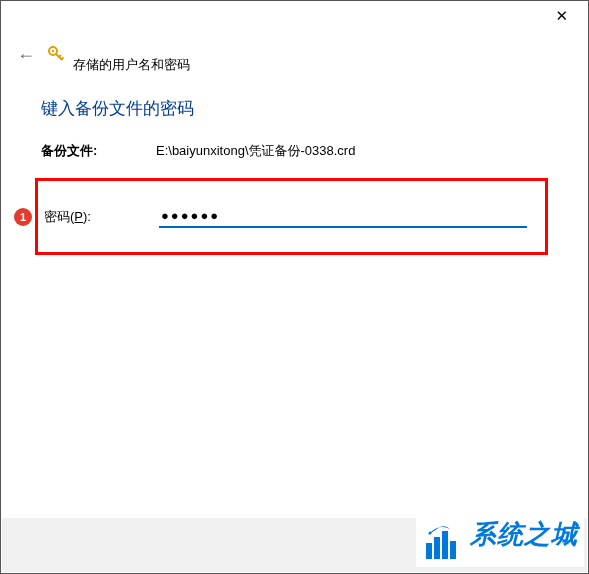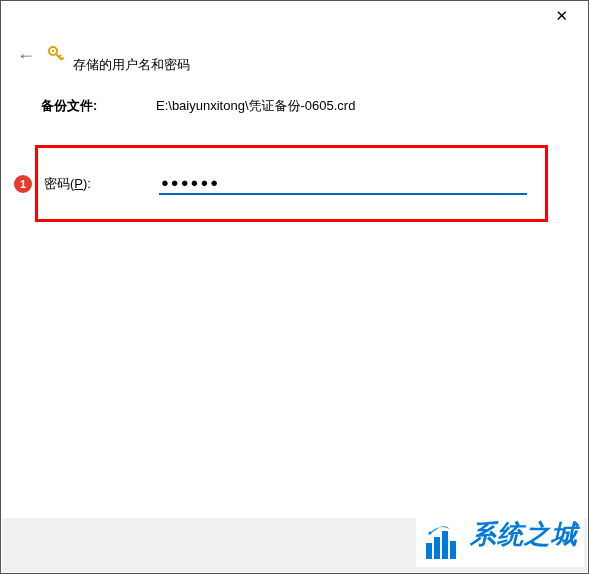--- a/index.html
+++ b/index.html
@@ -65,21 +65,21 @@
       padding: 30px 40px 0 40px;
     }
     .instruction {
       color: #003E92;
       font-size: 17px;
       margin-bottom: 22px;
     }
     .row {
       display: flex;
       align-items: flex-start;
-      margin-bottom: 30px;
+      margin-bottom: 18px;
     }
     .label {
       width: 115px;
       flex-shrink: 0;
       font-size: 13px;
     }
     .label.bold {
       font-weight: bold;
     }
     .value {
@@ -187,24 +187,25 @@
         <circle cx="6" cy="6" r="1.2" fill="#D9A400"></circle>
         <line x1="8.5" y1="8.5" x2="15" y2="15" stroke="#D9A400" stroke-width="2"></line>
         <line x1="12" y1="12" x2="14" y2="10" stroke="#D9A400" stroke-width="2"></line>
         <line x1="14.5" y1="14.5" x2="16.5" y2="12.5" stroke="#D9A400" stroke-width="2"></line>
       </svg>
     </span>
     <span class="header-title">存储的用户名和密码</span>
   </div>
 
   <div class="content">
+    <div class="instruction">键入备份文件的密码</div>
 
     <div class="row">
       <div class="label bold">备份文件:</div>
-      <div class="value">E:\baiyunxitong\凭证备份-0605.crd</div>
+      <div class="value">E:\baiyunxitong\凭证备份-0338.crd</div>
     </div>
 
     <div class="highlight-box">
       <div class="marker">1</div>
       <div class="password-row">
         <div class="label">
           <span>密码(</span><span class="underline">P</span><span>):</span>
         </div>
         <div class="password-input-wrap">
           <input type="text" class="password-input" value="●●●●●●" style="">

